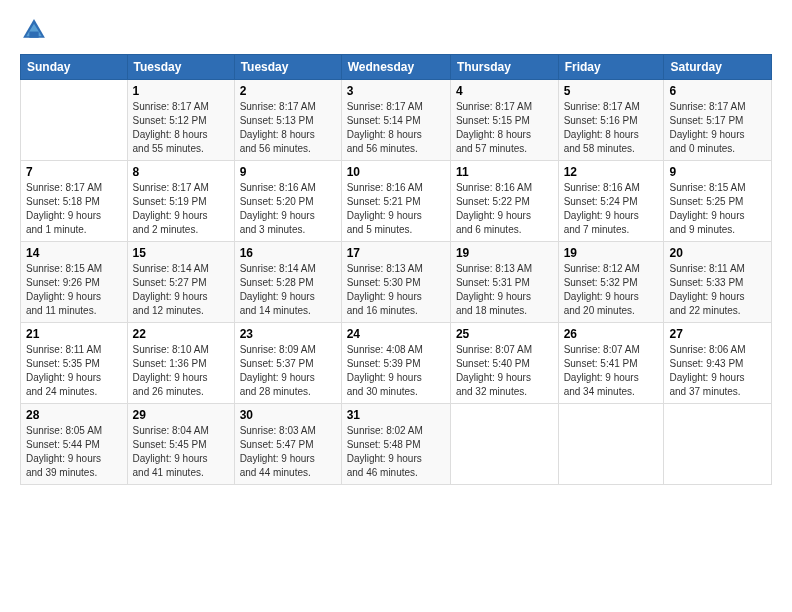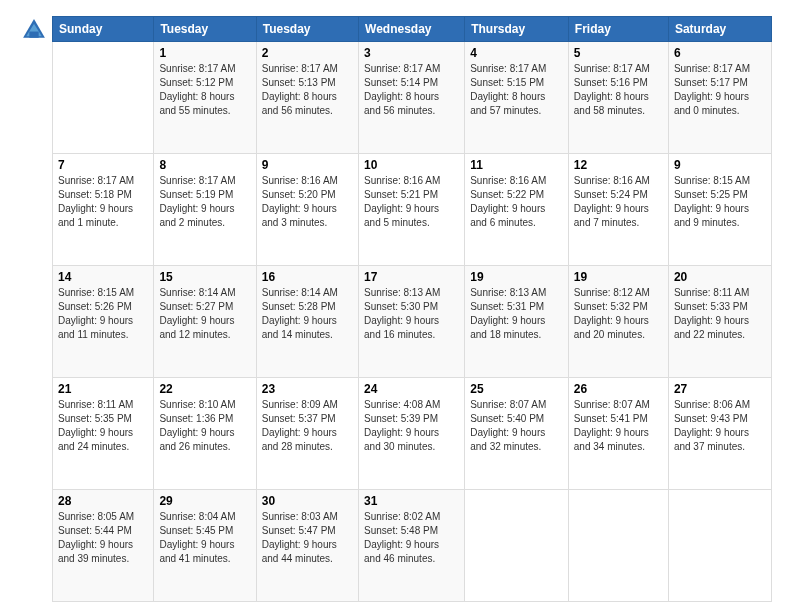--- a/index.html
+++ b/index.html
@@ -8,21 +8,21 @@
       background: #fff;
       width: 792px;
       height: 612px;
       overflow: hidden;
     }
     .page {
       width: 792px;
       height: 612px;
       padding: 16px 20px 10px 20px;
       display: flex;
-      flex-direction: row;
+      flex-direction: column;
     }
     .header {
       display: flex;
       justify-content: space-between;
       align-items: flex-start;
       margin-bottom: 10px;
     }
     .logo {
       display: flex;
       align-items: center;
@@ -237,21 +237,21 @@
               <div>Sunset: 5:25 PM</div>
               <div>Daylight: 9 hours<br>and 9 minutes.</div>
             </div>
           </td>
         </tr>
         <tr>
           <td>
             <span class="day-num">14</span>
             <div class="day-detail">
               <div>Sunrise: 8:15 AM</div>
-              <div>Sunset: 5:26 PM</div>
+              <div>Sunset: 9:26 PM</div>
               <div>Daylight: 9 hours<br>and 11 minutes.</div>
             </div>
           </td>
           <td>
             <span class="day-num">15</span>
             <div class="day-detail">
               <div>Sunrise: 8:14 AM</div>
               <div>Sunset: 5:27 PM</div>
               <div>Daylight: 9 hours<br>and 12 minutes.</div>
             </div>

